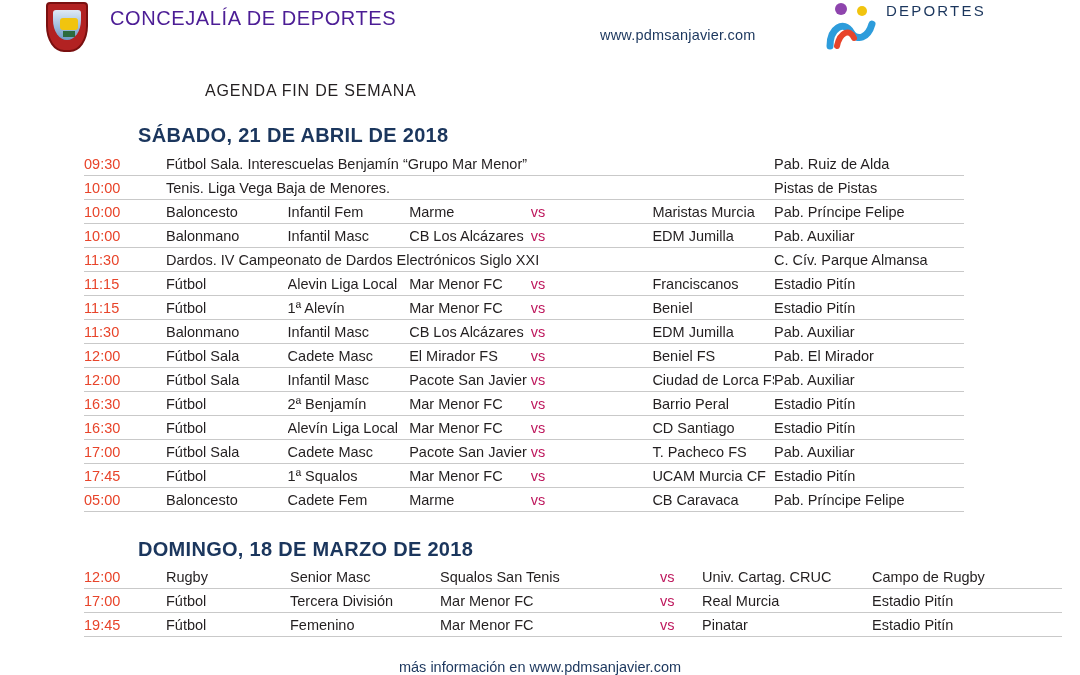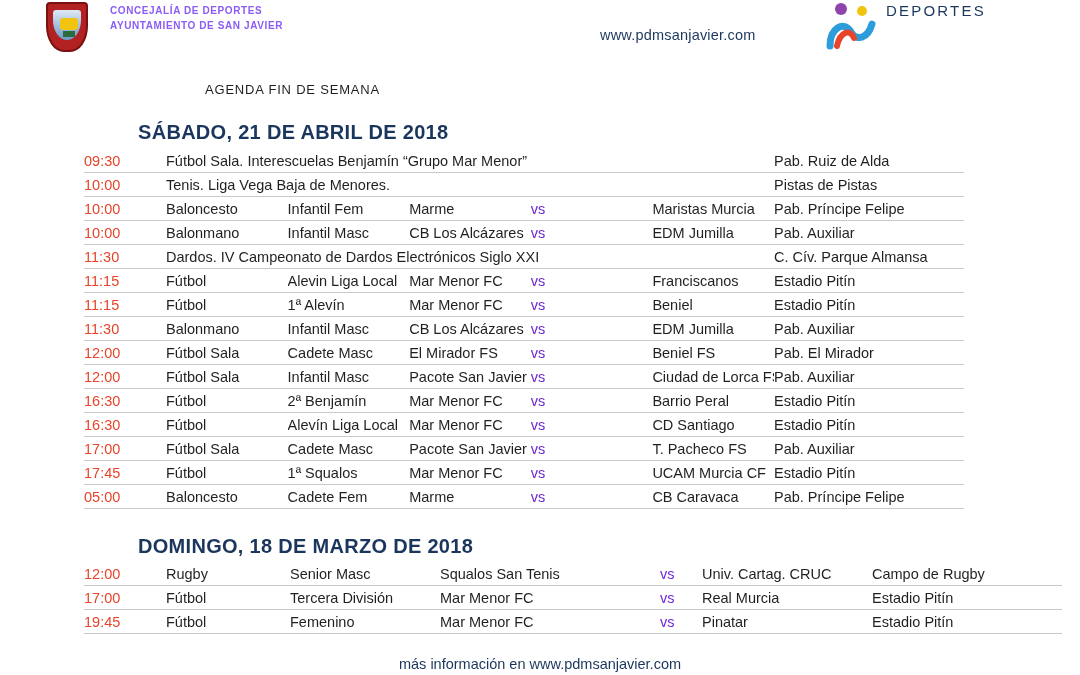--- a/index.html
+++ b/index.html
@@ -53,24 +53,24 @@
     box-shadow: 0 10px 0 -3px #2c6b3f;
   }
 
   .header-titles {
     position: absolute;
     left: 110px;
     top: 4px;
     line-height: 1.45;
   }
   .header-titles .line {
-    font-size: 10px;
+    font-size: 20px;
     letter-spacing: 0.6px;
-    color: #8b5cf6;
-    font-weight: 700;
+    color: #4c1d95;
+    font-weight: 400;
   }
   .header-url {
     position: absolute;
     left: 600px;
     top: 27px;
     font-size: 14.5px;
     color: #1b365d;
     letter-spacing: 0.2px;
   }
 
@@ -104,21 +104,21 @@
     font-weight: 400;
     color: #1b365d;
     letter-spacing: 2.2px;
     text-align: right;
     line-height: 1.2;
   }
 
   
   .agenda-title {
     margin: 20px 0 0 205px;
-    font-size: 13px;
+    font-size: 16px;
     letter-spacing: 0.8px;
     color: #231f20;
   }
 
   
   .day-heading {
     margin: 24px 0 4px 138px;
     font-size: 20px;
     font-weight: 700;
     color: #1b365d;
@@ -142,21 +142,21 @@
     height: 24px;
   }
   td.c-time {
     width: 82px;
     color: #e8442a;
     padding-left: 4px;
   }
   td.c-sport  { width: 124px; }
   td.c-cat    { width: 150px; }
   td.c-home   { width: 220px; }
-  td.c-vs     { width: 42px; color: #6d28d9; }
+  td.c-vs     { width: 42px; color: #be185d; }
   td.c-away   { width: 170px; }
   td.c-venue  { width: 190px; }
 
   
   td.span-desc { }
 
   
   .footer {
     margin-top: 22px;
     text-align: center;
@@ -181,21 +181,20 @@
 <div class="gutter-r"></div>
 
 <div class="header">
 
   <div class="crest">
     <div class="crest-shield"></div>
   </div>
 
   <div class="header-titles">
     <div class="line">CONCEJALÍA DE DEPORTES</div>
-    <div class="line">AYUNTAMIENTO DE SAN JAVIER</div>
   </div>
 
   <div class="header-url">www.pdmsanjavier.com</div>
 
   <div class="logo">
     <div class="logo-mark">
       <svg width="56" height="48" viewBox="0 0 56 48" xmlns="http://www.w3.org/2000/svg">
         <circle cx="17" cy="7" r="6" fill="#8e44ad"></circle>
         <circle cx="38" cy="9" r="5" fill="#f1c40f"></circle>
         <path d="M6 44 C6 26, 20 18, 27 30 C33 40, 44 36, 48 22" stroke="#2d9cdb" stroke-width="7" fill="none" stroke-linecap="round"></path>

